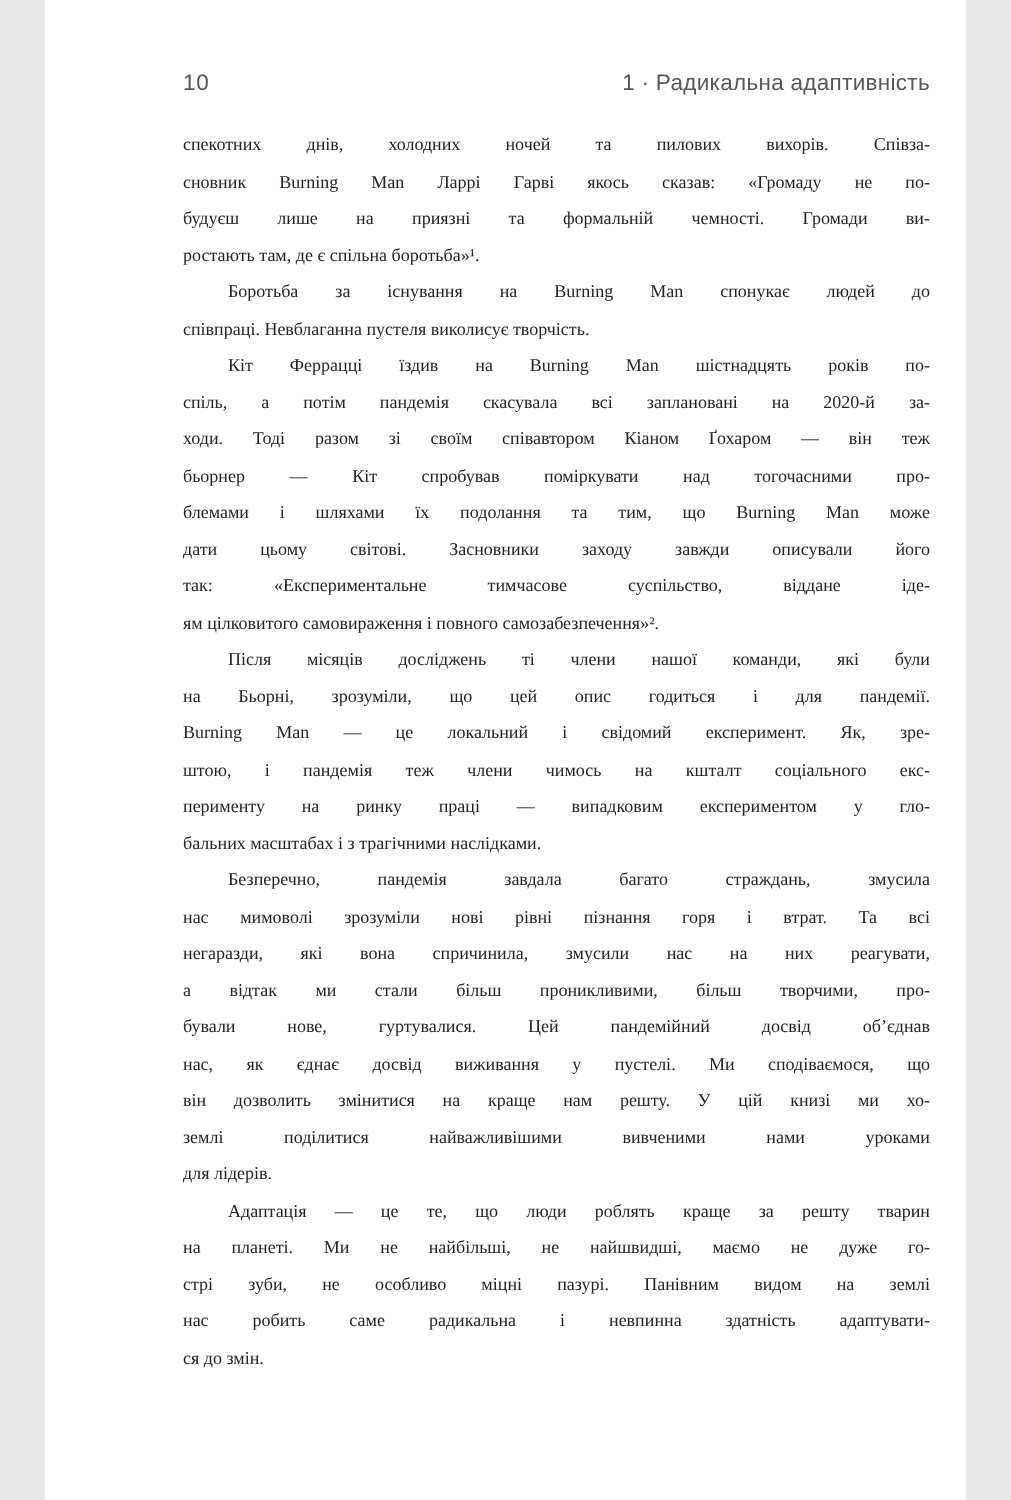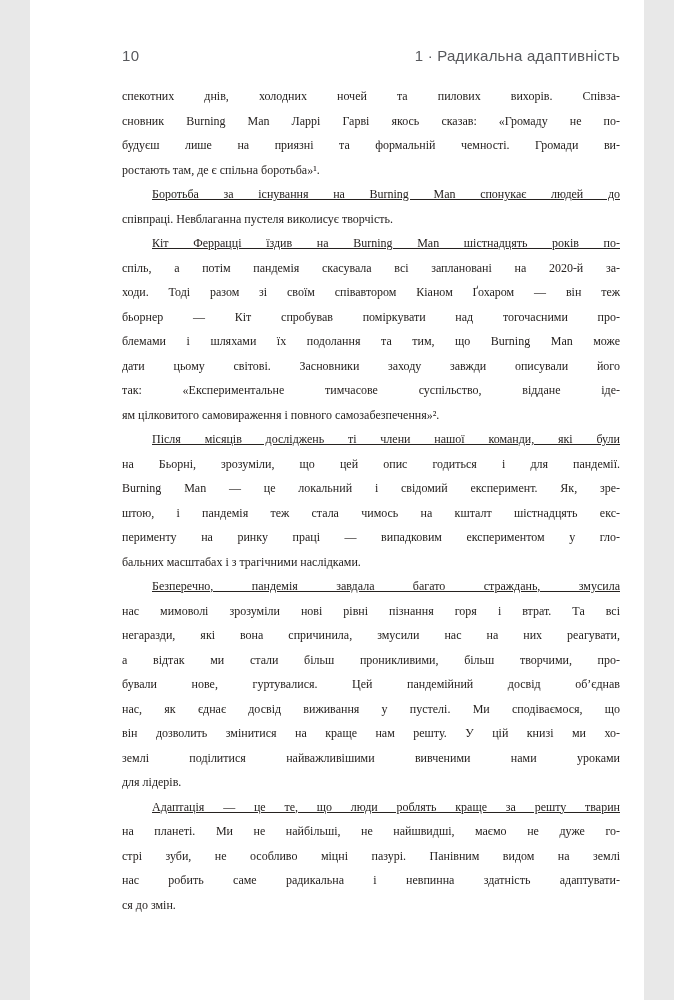--- a/index.html
+++ b/index.html
@@ -50,21 +50,20 @@
     text-align: justify;
     text-align-last: justify;
     white-space: normal;
   }
   .line.last {
     text-align: right;
     text-align-last: left;
   }
   .line.indent {
     text-indent: 30px;
-    text-decoration: underline;
   }
 </style>
 </head>
 <body>
 
 <div class="page">
   <header class="page-header">
     <span class="page-number">10</span>
     <span class="running-head">1 · Радикальна адаптивність</span>
   </header>
@@ -87,21 +86,21 @@
         <div class="line">бьорнер — Кіт спробував поміркувати над тогочасними про-</div>
         <div class="line">блемами і шляхами їх подолання та тим, що Burning Man може</div>
         <div class="line">дати цьому світові. Засновники заходу завжди описували його</div>
         <div class="line">так: «Експериментальне тимчасове суспільство, віддане іде-</div>
         <div class="line last">ям цілковитого самовираження і повного самозабезпечення»².</div>
       </div>
       <div class="paragraph">
         <div class="line indent">Після місяців досліджень ті члени нашої команди, які були</div>
         <div class="line">на Бьорні, зрозуміли, що цей опис годиться і для пандемії.</div>
         <div class="line">Burning Man — це локальний і свідомий експеримент. Як, зре-</div>
-        <div class="line">штою, і пандемія теж стала чимось на кшталт шістнадцять екс-</div>
+        <div class="line">штою, і пандемія теж члени чимось на кшталт соціального екс-</div>
         <div class="line">перименту на ринку праці — випадковим експериментом у гло-</div>
         <div class="line last">бальних масштабах і з трагічними наслідками.</div>
       </div>
       <div class="paragraph">
         <div class="line indent">Безперечно, пандемія завдала багато страждань, змусила</div>
         <div class="line">нас мимоволі зрозуміли нові рівні пізнання горя і втрат. Та всі</div>
         <div class="line">негаразди, які вона спричинила, змусили нас на них реагувати,</div>
         <div class="line">а відтак ми стали більш проникливими, більш творчими, про-</div>
         <div class="line">бували нове, гуртувалися. Цей пандемійний досвід об’єднав</div>
         <div class="line">нас, як єднає досвід виживання у пустелі. Ми сподіваємося, що</div>

